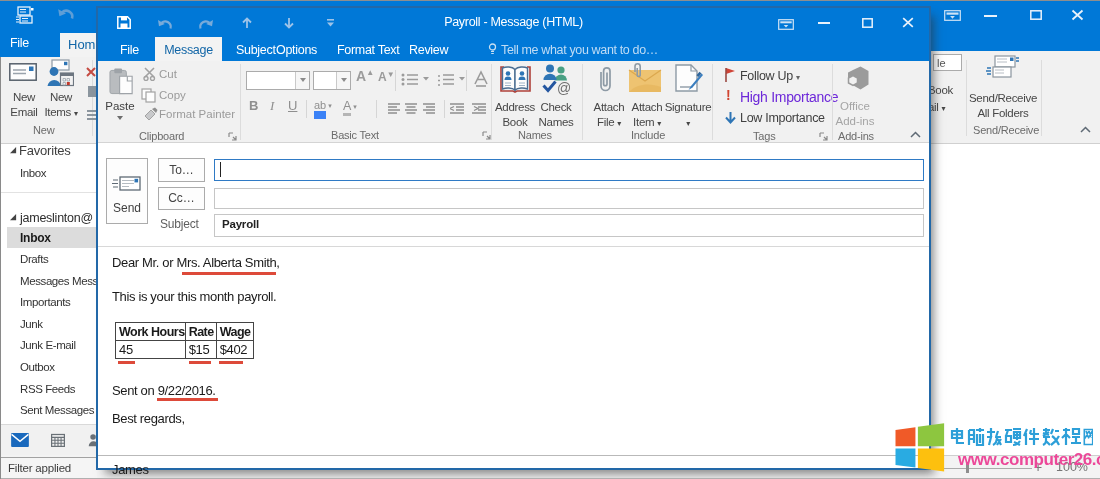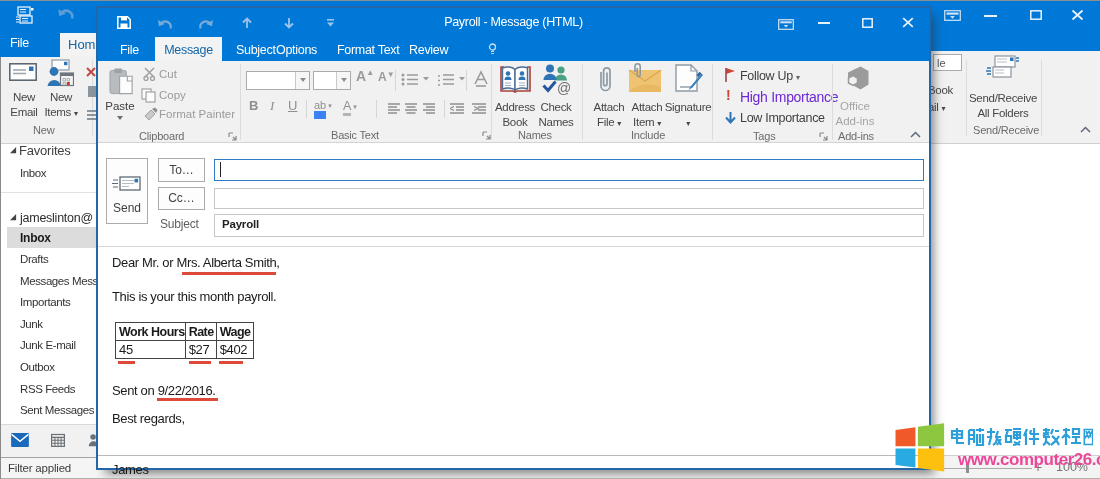--- a/index.html
+++ b/index.html
@@ -210,20 +210,21 @@
       <div class="abs" style="left:57px;top:2px;width:67px;height:24px;background:#f3f3f3;"></div>
       <div class="abs" style="left:57px;top:8px;width:67px;text-align:center;font-size:12.5px;color:#1266a7;letter-spacing:-0.3px;">Message</div>
       <div class="abs ctab" style="left:138px;top:8px;">Subject</div>
       <div class="abs ctab" style="left:178px;top:8px;">Options</div>
       <div class="abs ctab" style="left:239px;top:8px;">Format Text</div>
       <div class="abs ctab" style="left:311px;top:8px;">Review</div>
       <svg class="abs" style="left:390px;top:8px;" width="9" height="13" viewBox="0 0 9 13">
         <circle cx="4.5" cy="4" r="3" fill="none" stroke="#c8dff2" stroke-width="1.3"></circle>
         <path d="M3 8.5 h3 M3.2 10.5 h2.6" stroke="#c8dff2" stroke-width="1.2"></path>
       </svg>
+      <div class="abs" style="left:403px;top:8px;font-size:12.5px;color:#bfdcf5;letter-spacing:-0.35px;">Tell me what you want to do…</div>
     </div>
     <div id="cRibbon" class="abs">
 
       <svg class="abs" style="left:11px;top:6px;" width="27" height="30" viewBox="0 0 28 30">
         <rect x="1" y="3" width="17" height="24" rx="2" fill="#b9bcbf" stroke="#9ea3a8" stroke-width="1"></rect>
         <rect x="5.5" y="1" width="8" height="5" rx="1" fill="#9ea3a8"></rect>
         <path d="M11 9 H24 V27 H11 Z" fill="#fdfdfd" stroke="#9ea3a8" stroke-width="1.2"></path>
         <path d="M19 9 V14 H24" fill="none" stroke="#9ea3a8" stroke-width="1.2"></path>
       </svg>
       <div class="abs" style="left:0px;top:39px;width:44px;text-align:center;font-size:11.5px;color:#3f3f3f;">Paste</div>
@@ -397,21 +398,21 @@
       <div class="abs bodytext" style="left:14px;top:42px;">This is your this month payroll.</div>
       <table class="abs" style="left:17px;top:75px;border-collapse:collapse;" cellspacing="0">
         <tbody>
             <tr>
           <td style="width:64px;height:17px;border:1px solid #444;font-family:'Liberation Sans';font-size:12.5px;font-weight:bold;letter-spacing:-0.5px;color:#1a1a1a;padding:0 0 0 3px;white-space:nowrap;">Work Hours</td>
           <td style="width:27px;border:1px solid #444;font-family:'Liberation Sans';font-size:12.5px;font-weight:bold;letter-spacing:-0.5px;color:#1a1a1a;padding:0 0 0 3px;white-space:nowrap;">Rate</td>
           <td style="width:33px;border:1px solid #444;font-family:'Liberation Sans';font-size:12.5px;font-weight:bold;letter-spacing:-0.5px;color:#1a1a1a;padding:0 0 0 3px;white-space:nowrap;">Wage</td>
         </tr>
         <tr>
           <td style="height:17px;border:1px solid #444;font-size:13px;letter-spacing:-0.35px;color:#1a1a1a;padding:0 0 0 3px;white-space:nowrap;">45</td>
-          <td style="border:1px solid #444;font-size:13px;letter-spacing:-0.35px;color:#1a1a1a;padding:0 0 0 3px;white-space:nowrap;">$27</td>
+          <td style="border:1px solid #444;font-size:13px;letter-spacing:-0.35px;color:#1a1a1a;padding:0 0 0 3px;white-space:nowrap;">$15</td>
           <td style="border:1px solid #444;font-size:13px;letter-spacing:-0.35px;color:#1a1a1a;padding:0 0 0 3px;white-space:nowrap;">$402</td>
         </tr>
       </tbody>
         </table>
       <div class="abs redline" style="left:20px;top:114px;width:17px;"></div>
       <div class="abs redline" style="left:91px;top:114px;width:22px;"></div>
       <div class="abs redline" style="left:121px;top:114px;width:24px;"></div>
       <div class="abs bodytext" style="left:14px;top:136px;">Sent on 9/22/2016.</div>
       <div class="abs redline" style="left:59px;top:151px;width:61px;"></div>
       <div class="abs bodytext" style="left:14px;top:164px;">Best regards,</div>

